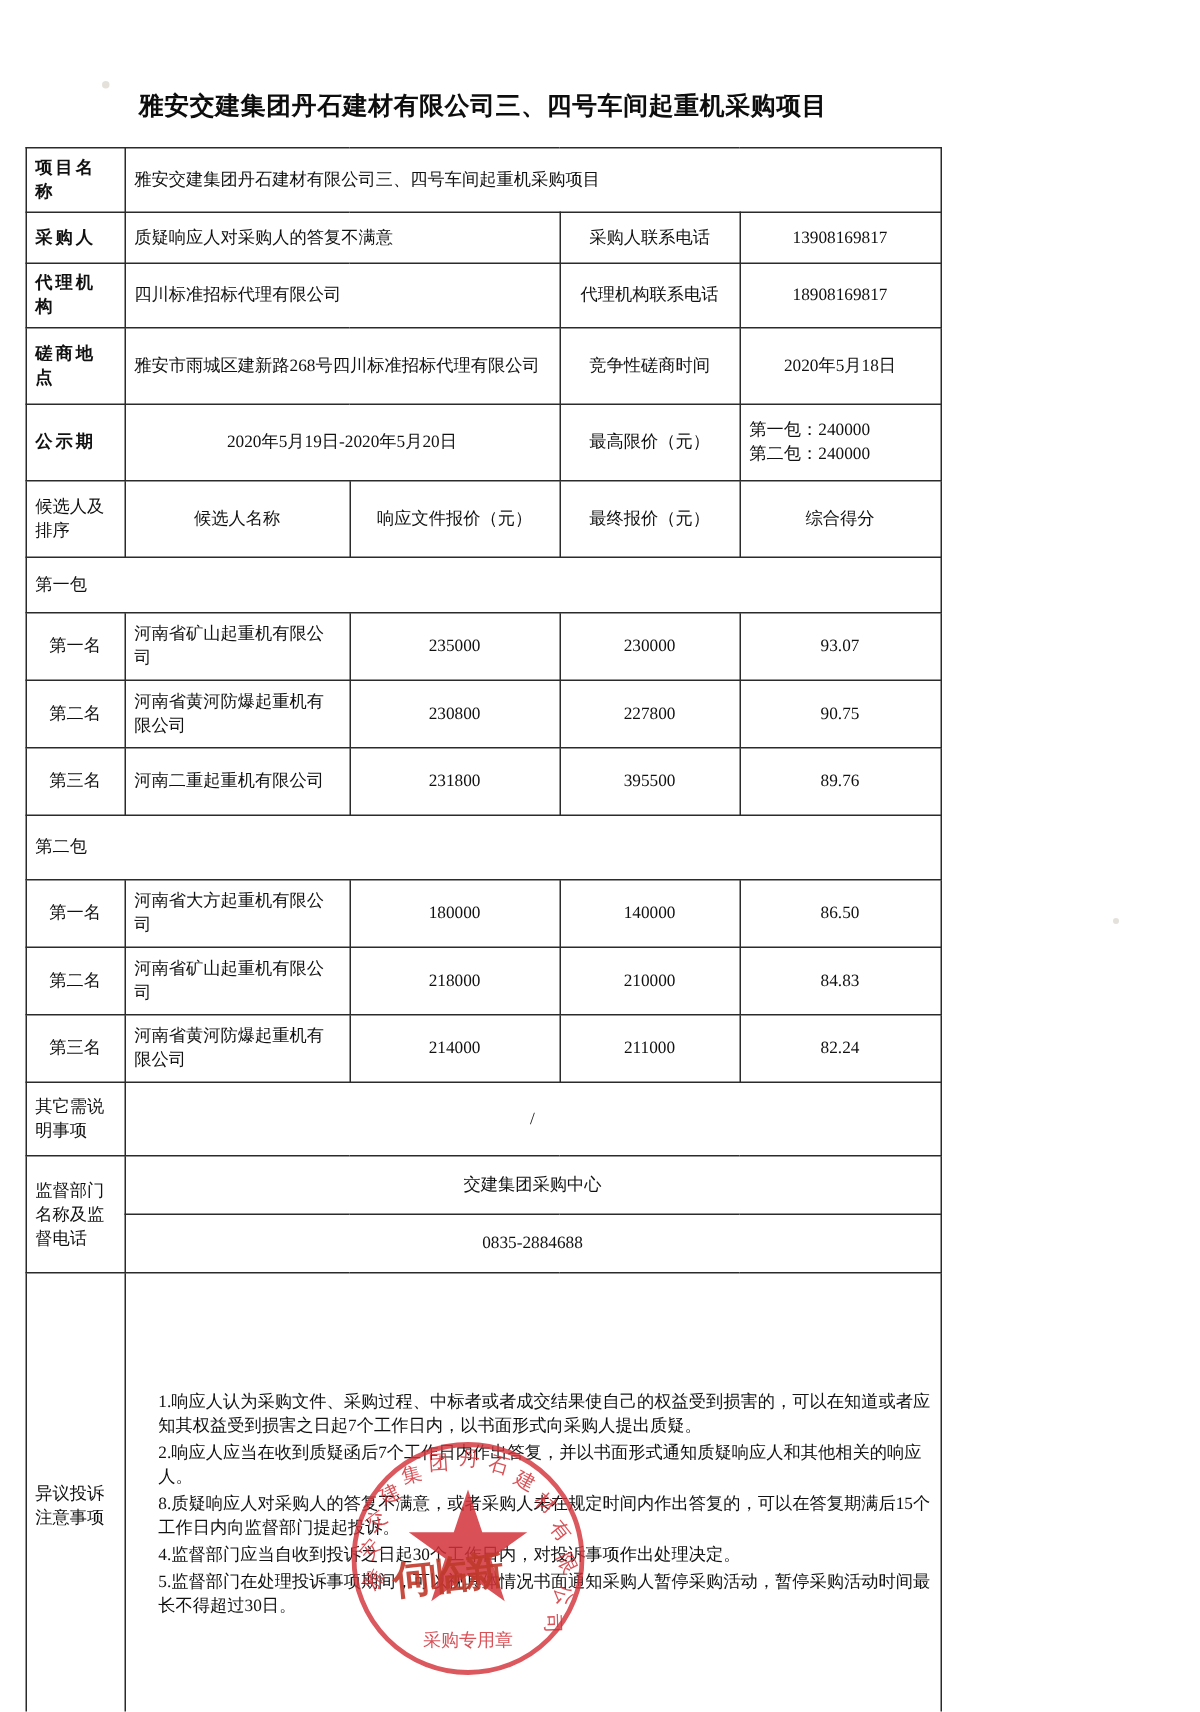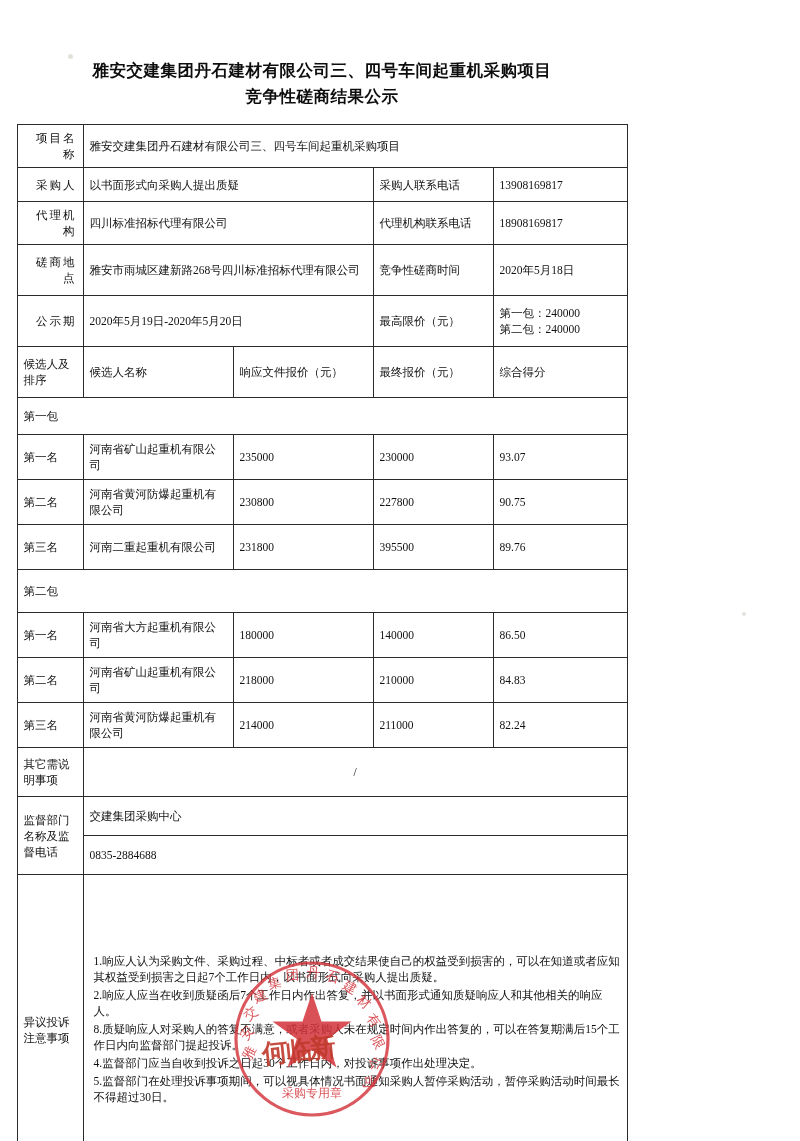--- a/index.html
+++ b/index.html
@@ -44,43 +44,45 @@
     line-height: 16px;
     padding: 5px 6px;
     vertical-align: middle;
     color: #111;
   }
   .lbl {
     text-align: left;
     width: 66px;
   }
   .lbl-sp {
-    text-align: right;
+    text-align: left;
     letter-spacing: 2px;
+    font-weight: bold;
   }
   .ctr {
+    text-align: center;
   }
   .lft {
     text-align: left;
   }
   .tall {
     height: 34px;
   }
   .pack-row td {
     text-align: left;
     height: 26px;
   }
   .notes {
     text-align: left;
     line-height: 20px;
     font-size: 11.5px;
     padding: 8px 10px 8px 10px;
   }
   .notes p {
-    margin: 0 0 2px 4px;
+    margin: 0 0 2px 16px;
     text-indent: 0;
   }
   .slash {
     text-align: center;
     color: #333;
   }
   
   .seal {
     position: absolute;
     left: 228px;
@@ -114,39 +116,38 @@
 </head>
 <body>
 
 <div class="page">
 
   <div class="speck" style="left:68px;top:54px;width:5px;height:5px;"></div>
   <div class="speck" style="left:742px;top:612px;width:4px;height:4px;"></div>
 
   <div class="title-block">
     <div class="title-line">雅安交建集团丹石建材有限公司三、四号车间起重机采购项目</div>
-    <div class="title-line">竞争性磋商结果公示</div>
   </div>
 
   <table class="doc">
     <colgroup>
       <col style="width:66px">
       <col style="width:150px">
       <col style="width:140px">
       <col style="width:120px">
       <col style="width:134px">
     </colgroup>
     <tbody>
       <tr>
         <td class="lbl lbl-sp">项目名称</td>
         <td class="lft" colspan="4">雅安交建集团丹石建材有限公司三、四号车间起重机采购项目</td>
       </tr>
       <tr class="tall">
         <td class="lbl lbl-sp">采购人</td>
-        <td class="lft" colspan="2">以书面形式向采购人提出质疑</td>
+        <td class="lft" colspan="2">质疑响应人对采购人的答复不满意</td>
         <td class="ctr">采购人联系电话</td>
         <td class="ctr">13908169817</td>
       </tr>
       <tr class="tall">
         <td class="lbl lbl-sp">代理机构</td>
         <td class="lft" colspan="2">四川标准招标代理有限公司</td>
         <td class="ctr">代理机构联系电话</td>
         <td class="ctr">18908169817</td>
       </tr>
       <tr>

